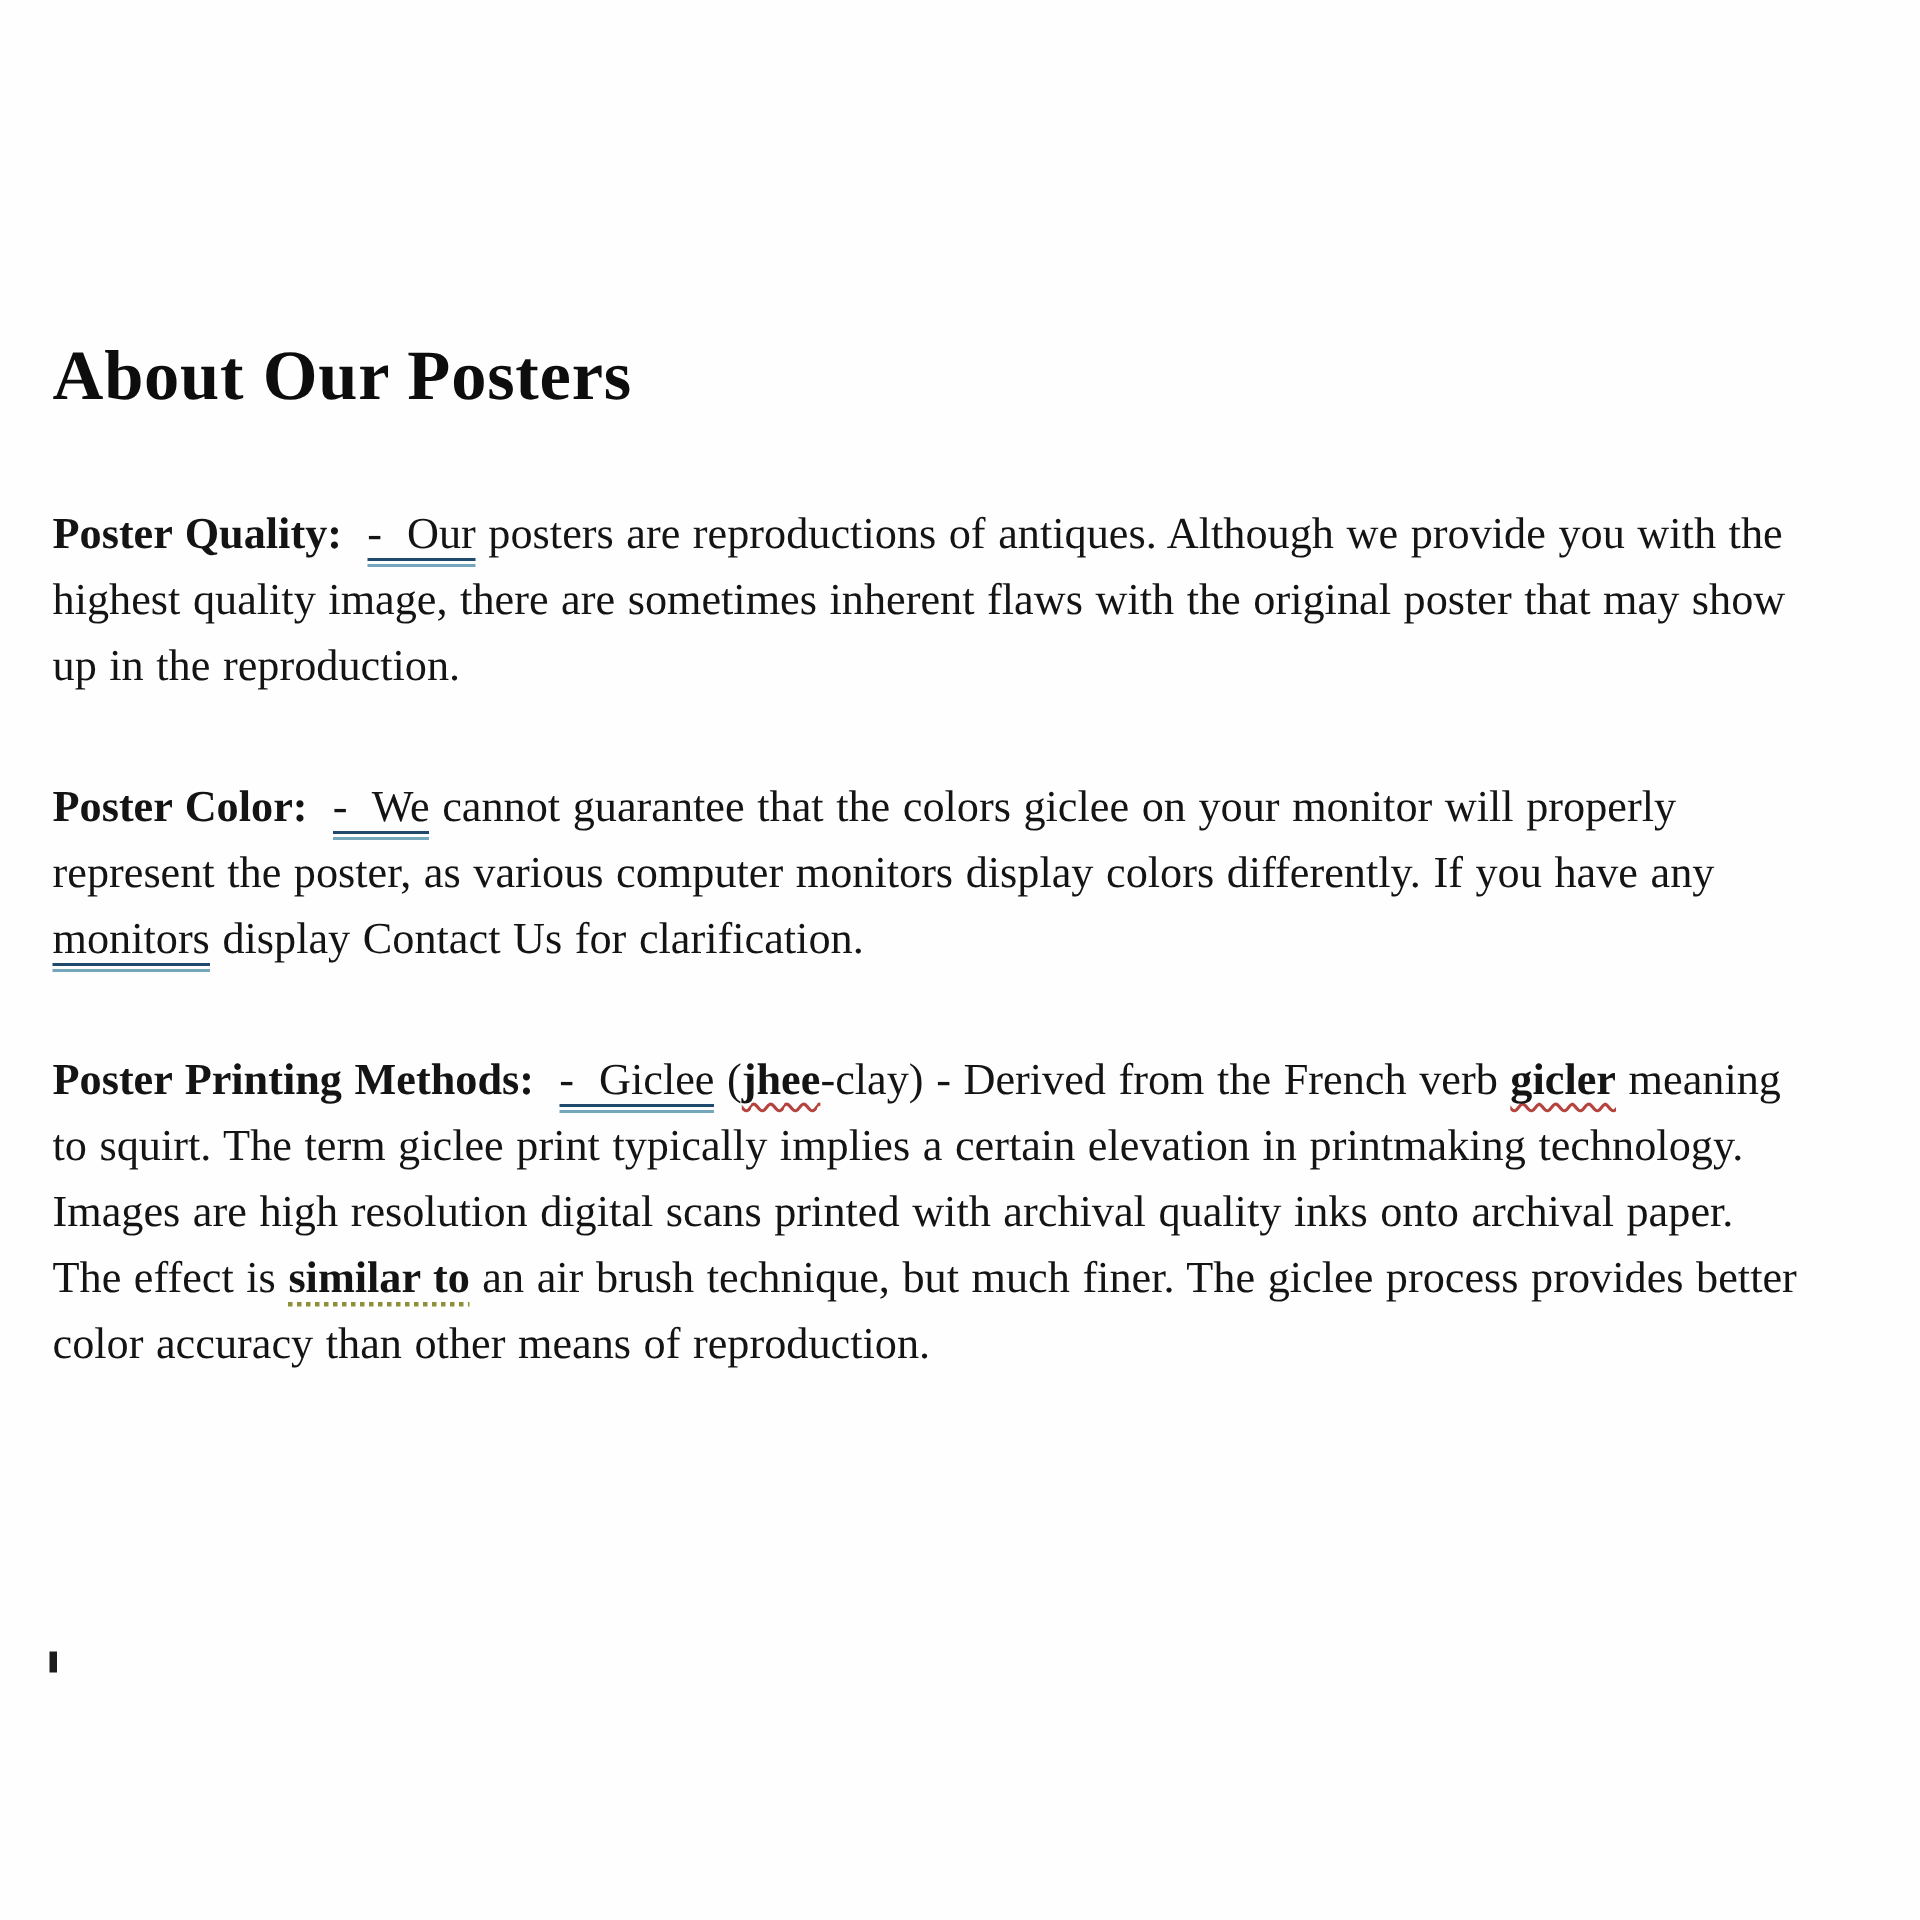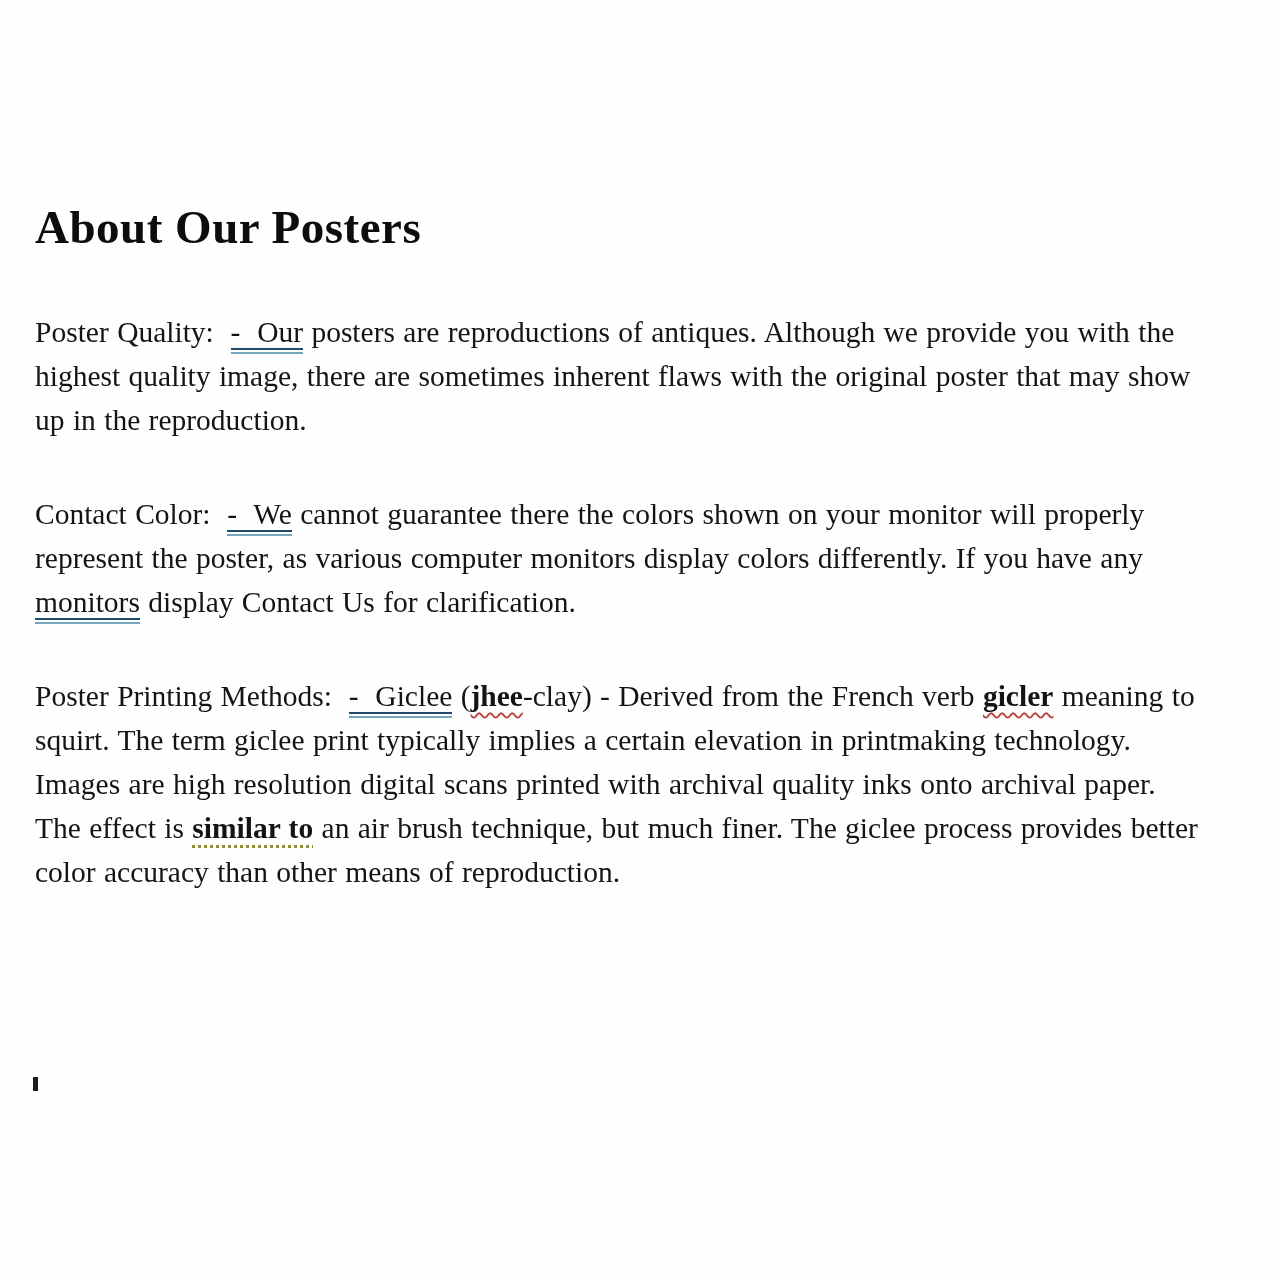--- a/index.html
+++ b/index.html
@@ -1,15 +1,15 @@
 <!DOCTYPE html>
 <html style="--ul-dark: #1f4a6e; --ul-light: #74a7bc; --spell: #b5443f; --grammar: #8f8f3a;"><head>
 <meta charset="utf-8">
 <style>
-  * { box-sizing: border-box; }
+  * { box-sizing: border-box; margin-top: 24px; }
   html, body { margin: 0; padding: 0; }
   body {
     width: 1280px;
     height: 1280px;
     background: #fefefe;
     color: #141414;
     font-family: "Liberation Serif", "DejaVu Serif", serif;
     position: relative;
     overflow: hidden;
   }
@@ -29,21 +29,21 @@
   }
   .content p {
     font-size: 29.5px;
     line-height: 44px;
     margin: 0;
     word-spacing: 1px;
   }
   .content p:first-child { margin-top: 56px; }
   .content p + p { margin-top: 50px; }
 
-  .seg-bold { font-weight: normal; }
+  .seg-bold { font-weight: bold; }
 
   
   .seg-link {
     padding-bottom: 7px;
     background-image:
       linear-gradient(var(--ul-dark), var(--ul-dark)),
       linear-gradient(var(--ul-light), var(--ul-light));
     background-repeat: no-repeat;
     background-size: 100% 2px, 100% 2px;
     background-position: 0 calc(100% - 5px), 0 calc(100% - 1px);
@@ -78,18 +78,18 @@
     background: #1c1c1c;
   }
 </style>
 </head>
 <body>
 
 <div class="page">
   <h1 class="doc-title">About Our Posters</h1>
   <div class="content" id="content">
       <p><span class="seg-bold">Poster Quality:</span><span>&nbsp; </span><span class="seg-link">-&nbsp; Our</span><span> posters are reproductions of antiques. Although we provide you with the highest quality image, there are sometimes inherent flaws with the original poster that may show up in the reproduction.</span></p>
-      <p><span class="seg-bold">Contact Color:</span><span>&nbsp; </span><span class="seg-link">-&nbsp; We</span><span> cannot guarantee there the colors shown on your monitor will properly represent the poster, as various computer monitors display colors differently. If you have any </span><span class="seg-link">monitors</span><span> display Contact Us for clarification.</span></p>
+      <p><span class="seg-bold">Poster Color:</span><span>&nbsp; </span><span class="seg-link">-&nbsp; We</span><span> cannot guarantee that the colors giclee on your monitor will properly represent the poster, as various computer monitors display colors differently. If you have any </span><span class="seg-link">monitors</span><span> display Contact Us for clarification.</span></p>
       <p><span class="seg-bold">Poster Printing Methods:</span><span>&nbsp; </span><span class="seg-link">-&nbsp; Giclee</span><span> (</span><span class="seg-spell">jhee</span><span>-clay) - Derived from the French verb </span><span class="seg-spell">gicler</span><span> meaning to squirt. The term giclee print typically implies a certain elevation in printmaking technology. Images are high resolution digital scans printed with archival quality inks onto archival paper. The effect is </span><span class="seg-grammar">similar to</span><span> an air brush technique, but much finer. The giclee process provides better color accuracy than other means of reproduction.</span></p>
     </div>
 </div>
 
 <div class="cursor-mark"></div>
 
 </body></html>

